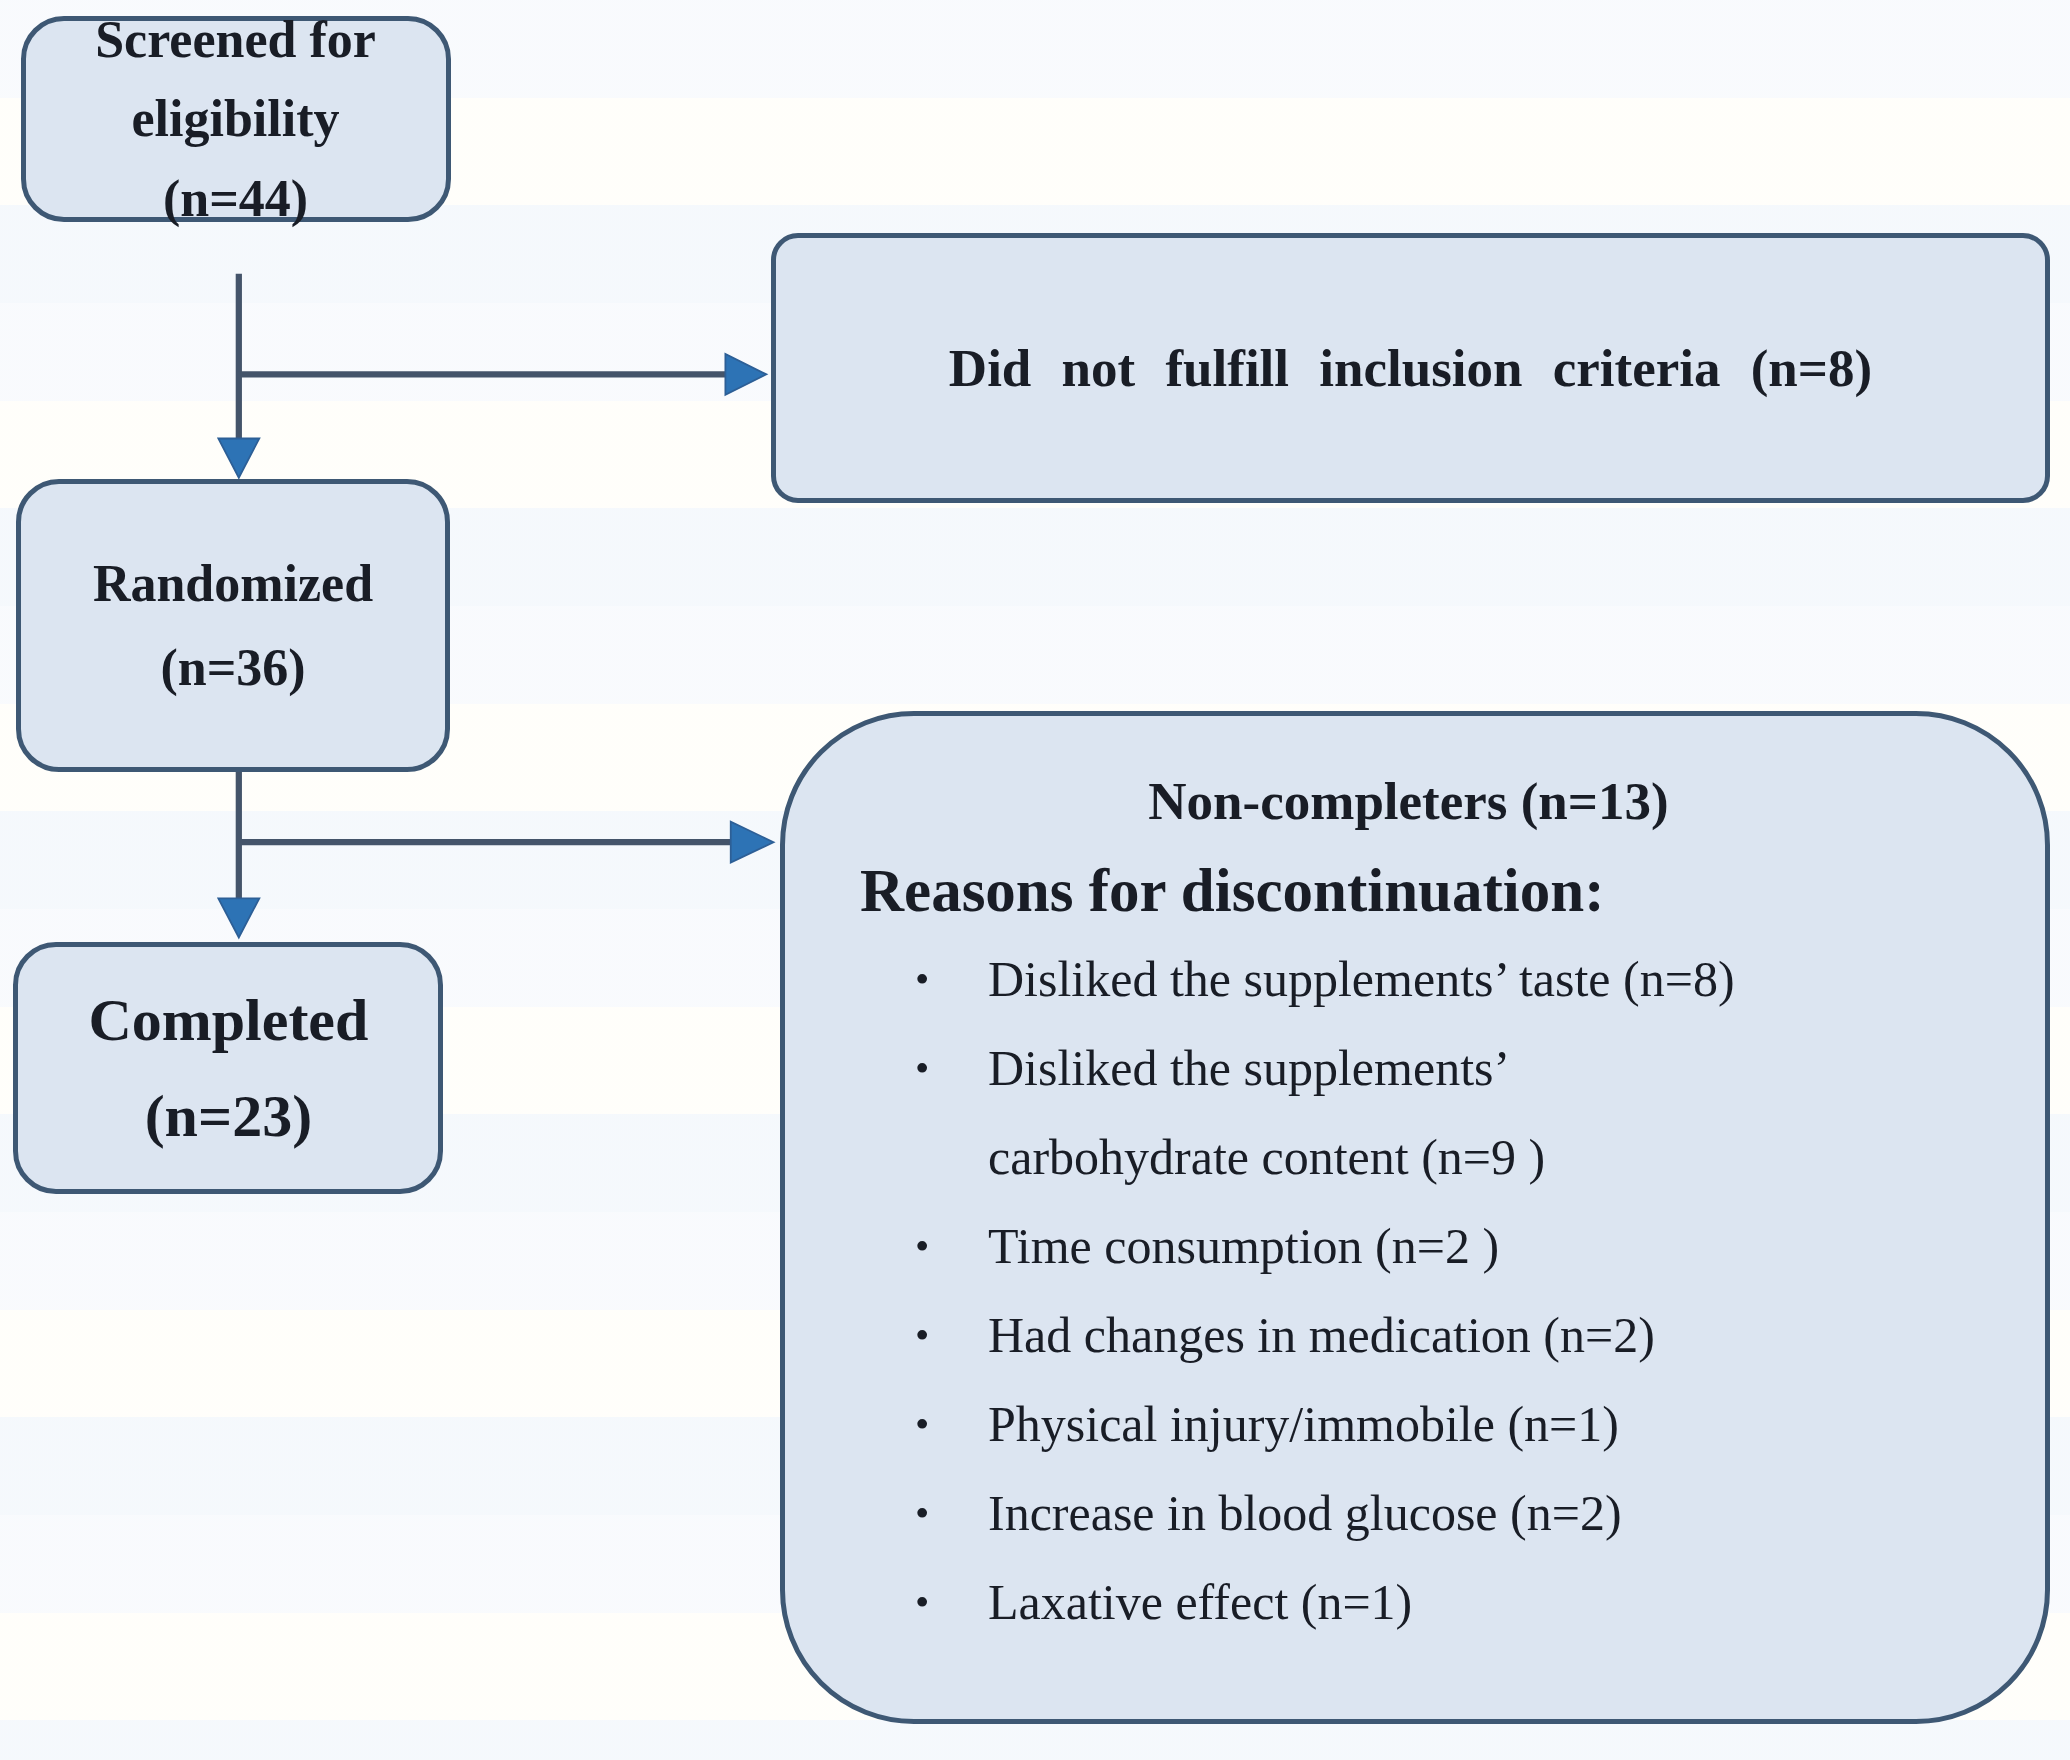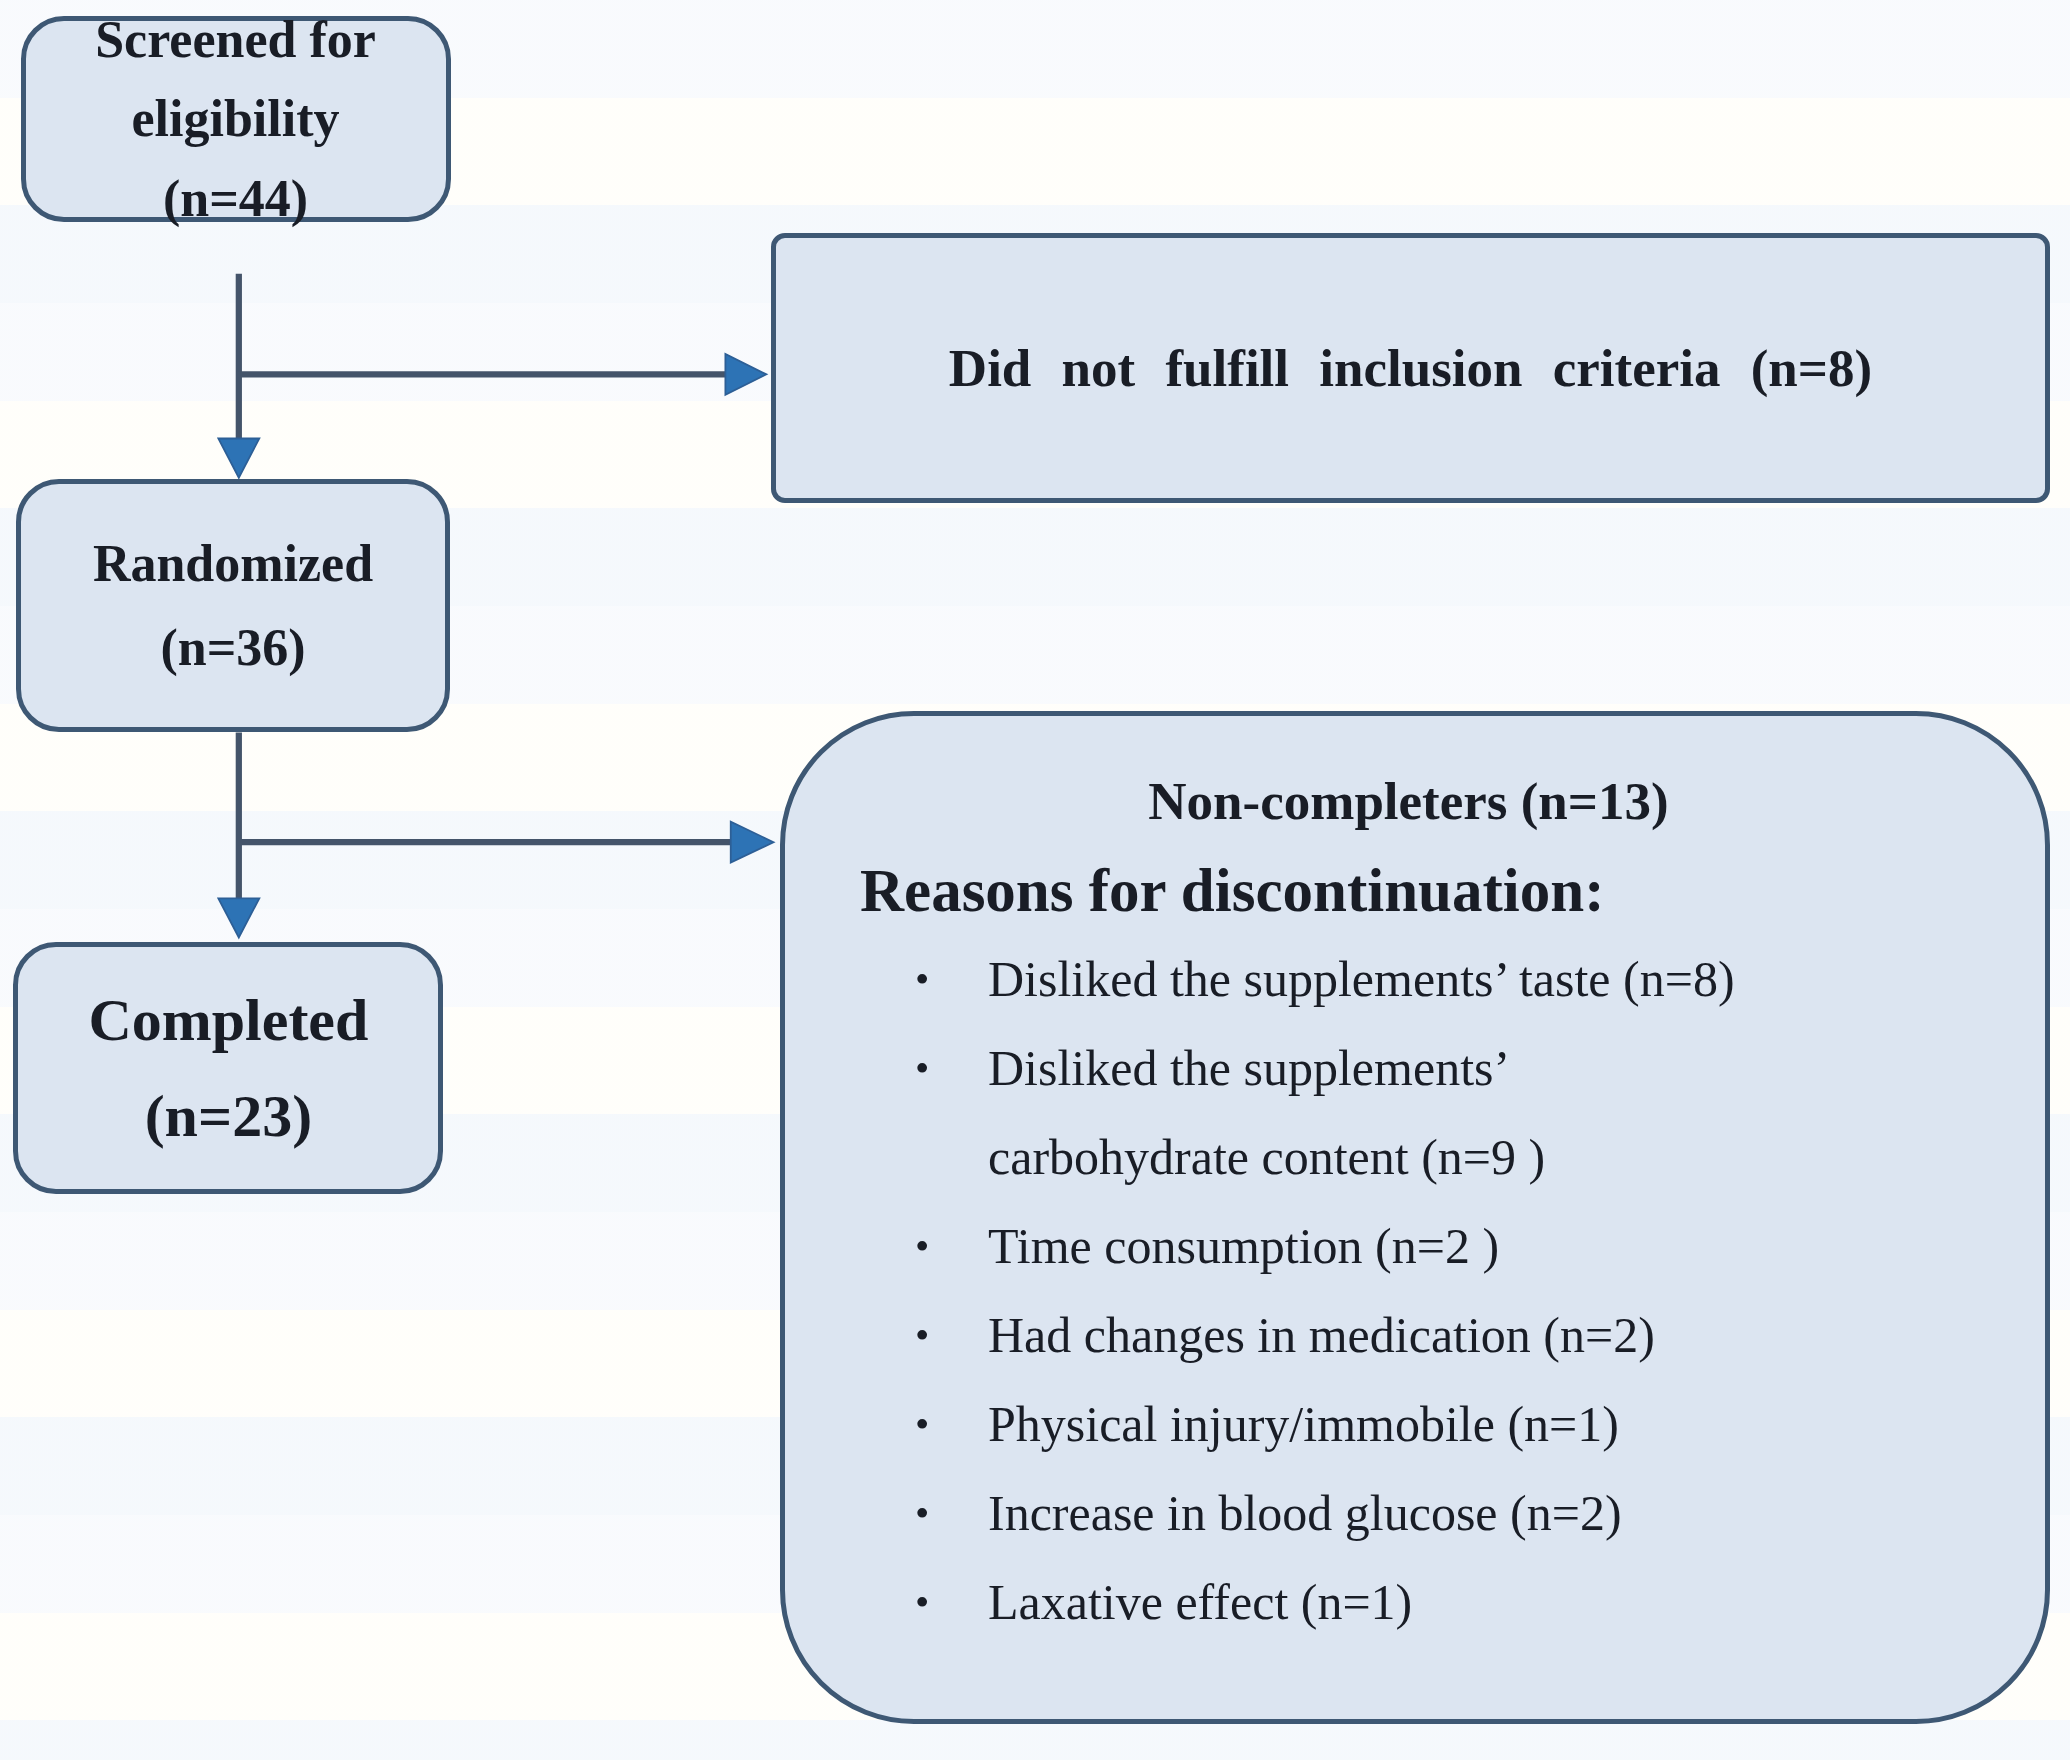--- a/index.html
+++ b/index.html
@@ -18,25 +18,25 @@
     position:absolute;
     background:#dce5f1;
     border:5.3px solid #3e5874;
     box-sizing:border-box;
     display:flex;flex-direction:column;justify-content:center;align-items:center;
     text-align:center;
   }
   .box .line{display:block;width:100%;}
   #box-screened{left:20.5px;top:16px;width:430px;height:206px;border-radius:43px;
     font-size:52px;font-weight:700;line-height:1.52;}
-  #box-randomized{left:16px;top:479px;width:434px;height:253px;border-radius:43px;
+  #box-randomized{left:16px;top:479px;width:434px;height:293px;border-radius:43px;
     font-size:52px;font-weight:700;line-height:1.6;}
   #box-completed{left:13.4px;top:942px;width:430px;height:252px;border-radius:43px;
     font-size:60px;font-weight:700;line-height:1.6;}
-  #box-didnot{left:771px;top:233px;width:1279px;height:270px;border-radius:14px;
+  #box-didnot{left:771px;top:233px;width:1279px;height:270px;border-radius:27px;
     font-size:53px;font-weight:700;word-spacing:0.32em;padding:8px 36px;}
   #box-noncompleters{left:780px;top:711px;width:1270px;height:1013px;border-radius:134px;
     justify-content:flex-start;align-items:stretch;text-align:left;
     padding:41px 88px 0 75px;font-size:50px;line-height:89px;}
   #box-noncompleters .title{font-size:53px;font-weight:700;text-align:center;line-height:89px;}
   #box-noncompleters .subtitle{font-size:61px;line-height:89px;font-weight:bold;}
   ul.reasons{list-style:none;margin:0;padding:0 0 0 46px;width:873px;}
   ul.reasons li{display:flex;}
   ul.reasons .dot{flex:none;width:82px;padding-left:9px;font-size:41px;box-sizing:border-box;}
   ul.reasons .txt{width:766px;}

